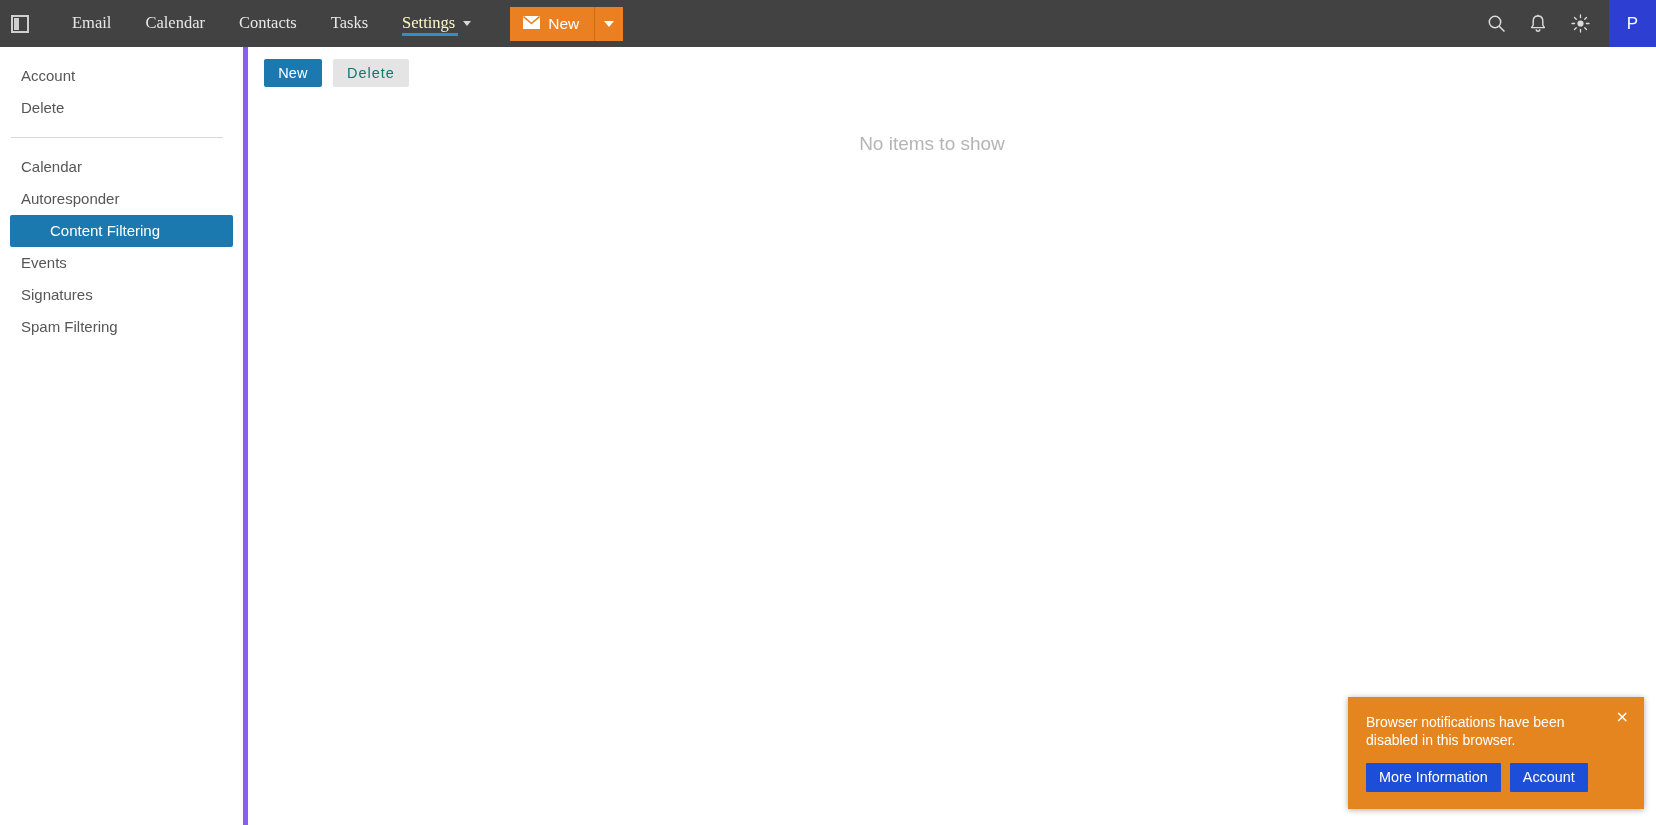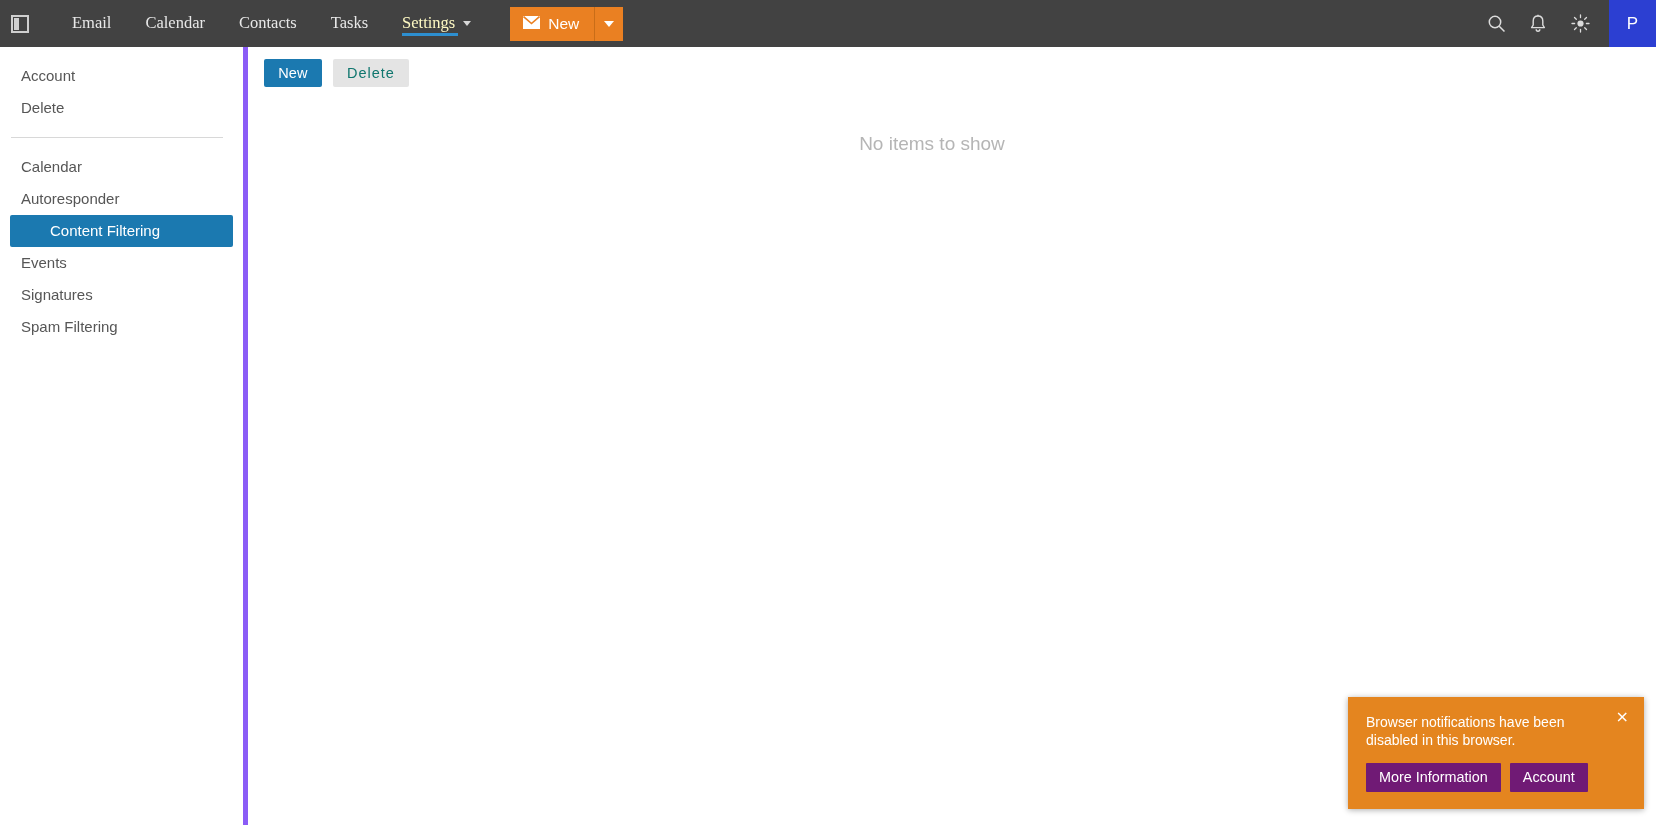--- a/index.html
+++ b/index.html
@@ -247,21 +247,21 @@
     top: 12px;
     right: 15px;
     font-size: 16px;
     line-height: 1;
     color: #ffffff;
     cursor: pointer;
     font-family: "DejaVu Sans", sans-serif;
   }
   .toast-actions { display: flex; gap: 9px; }
   .toast-btn {
-    background: #701a75;
+    background: #1d4ed8;
     color: #ffffff;
     border: none;
     font-family: inherit;
     font-size: 14.4px;
     height: 29px;
     padding: 0 13px;
     cursor: pointer;
     border-radius: 1px;
     white-space: nowrap;
   }

